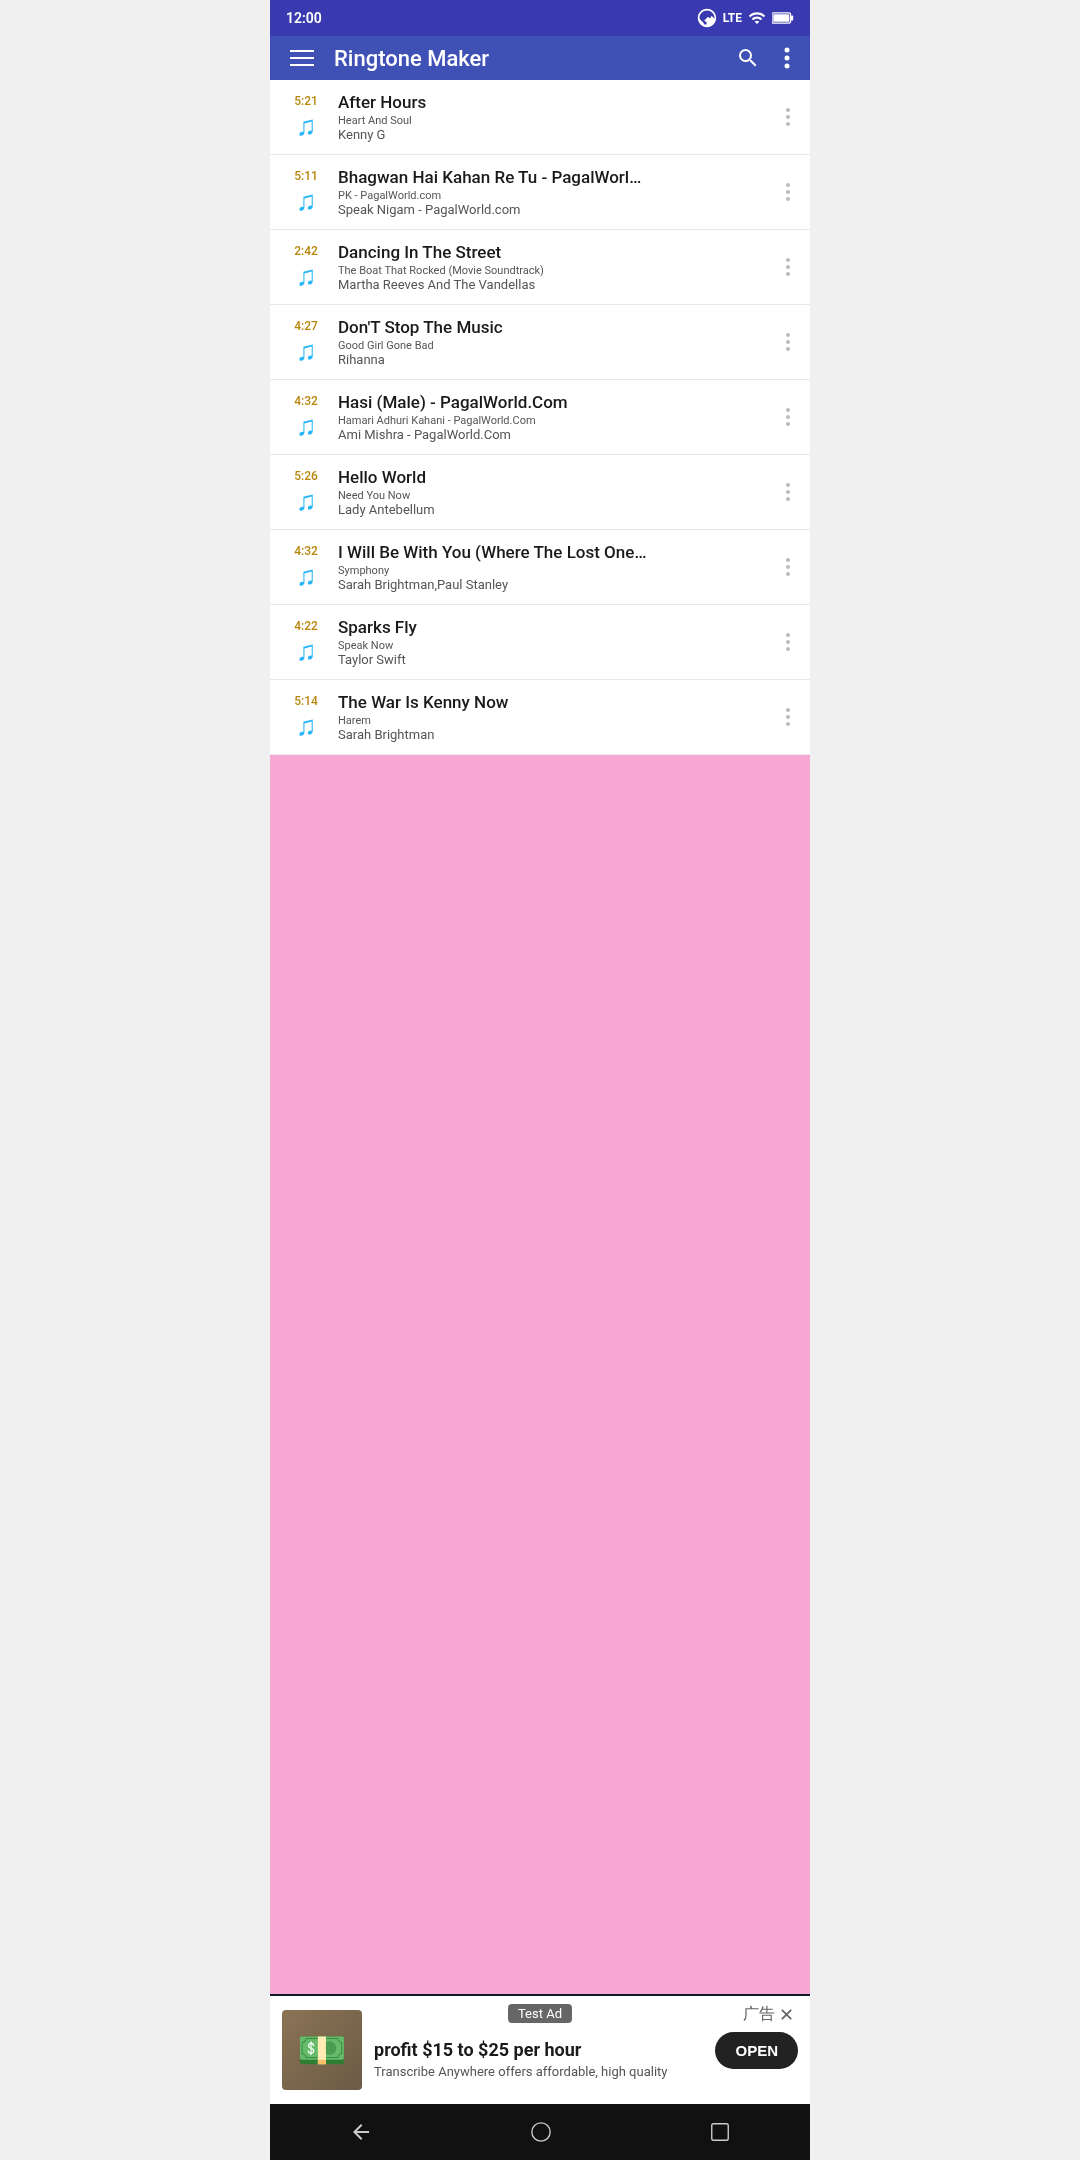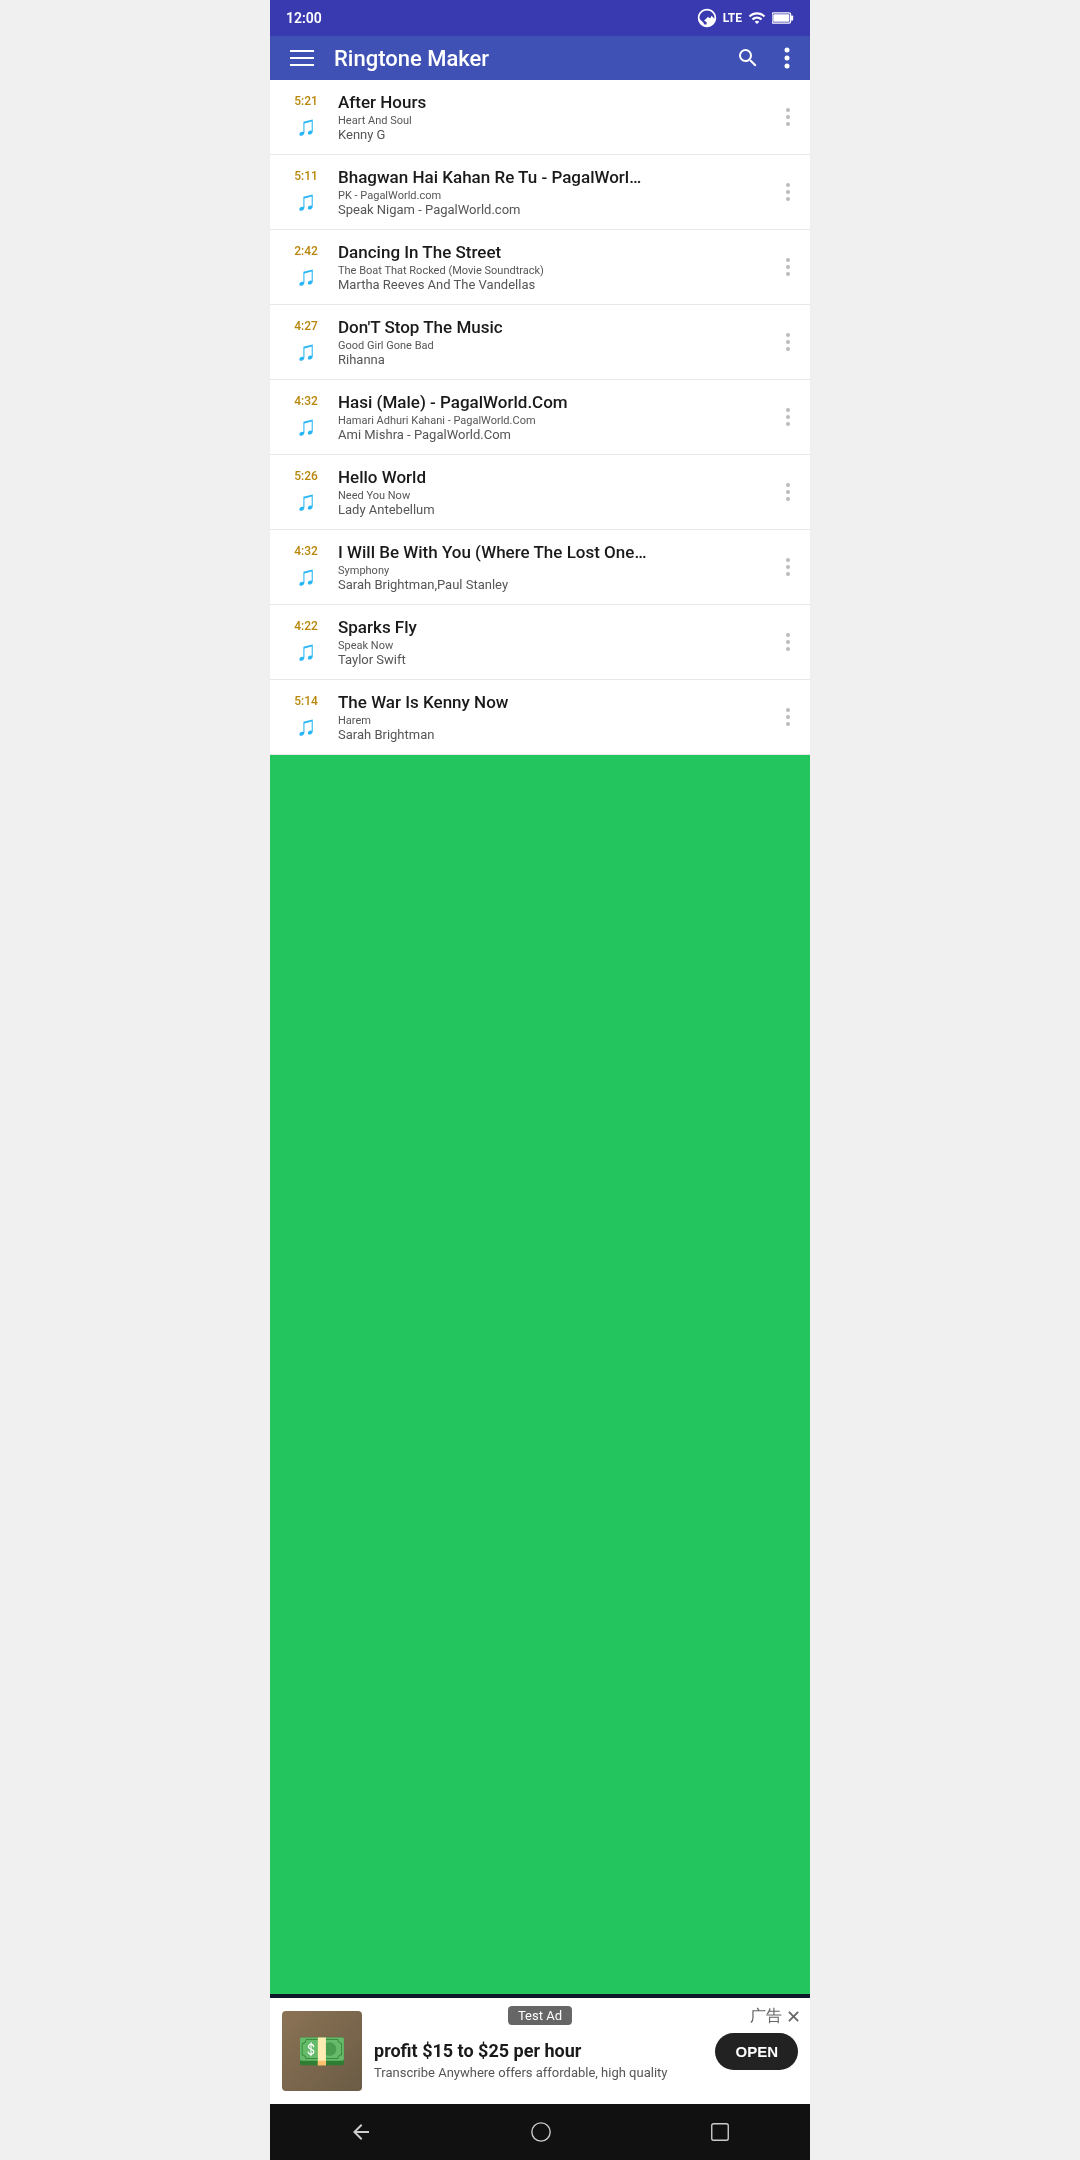--- a/index.html
+++ b/index.html
@@ -74,21 +74,21 @@
       font-size: 22px;
       padding: 4px;
       display: flex;
       align-items: center;
       justify-content: center;
     }
 
     
     .song-list {
       flex: 1;
-      background: #22c55e;
+      background: #f9a8d4;
       overflow-y: auto;
     }
 
     .song-item {
       display: flex;
       align-items: center;
       padding: 12px 16px;
       border-bottom: 1px solid #e8e8e8;
       background: white;
       gap: 12px;
@@ -160,21 +160,21 @@
       display: block;
       width: 4px;
       height: 4px;
       background: #bbb;
       border-radius: 50%;
     }
 
     
     .ad-banner {
       background: white;
-      border-top: 4px solid #0f172a;
+      border-top: 2px solid #0f172a;
       padding: 12px;
       display: flex;
       align-items: center;
       gap: 12px;
       position: relative;
       min-height: 110px;
     }
 
     .ad-label {
       position: absolute;
@@ -184,21 +184,21 @@
       background: rgba(0,0,0,0.6);
       color: white;
       font-size: 13px;
       padding: 2px 10px;
       border-radius: 4px;
     }
 
     .ad-close {
       position: absolute;
       top: 8px;
-      right: 9px;
+      right: 16px;
       font-size: 16px;
       color: #666;
       cursor: pointer;
       display: flex;
       align-items: center;
       gap: 4px;
     }
 
     .ad-image {
       width: 80px;

